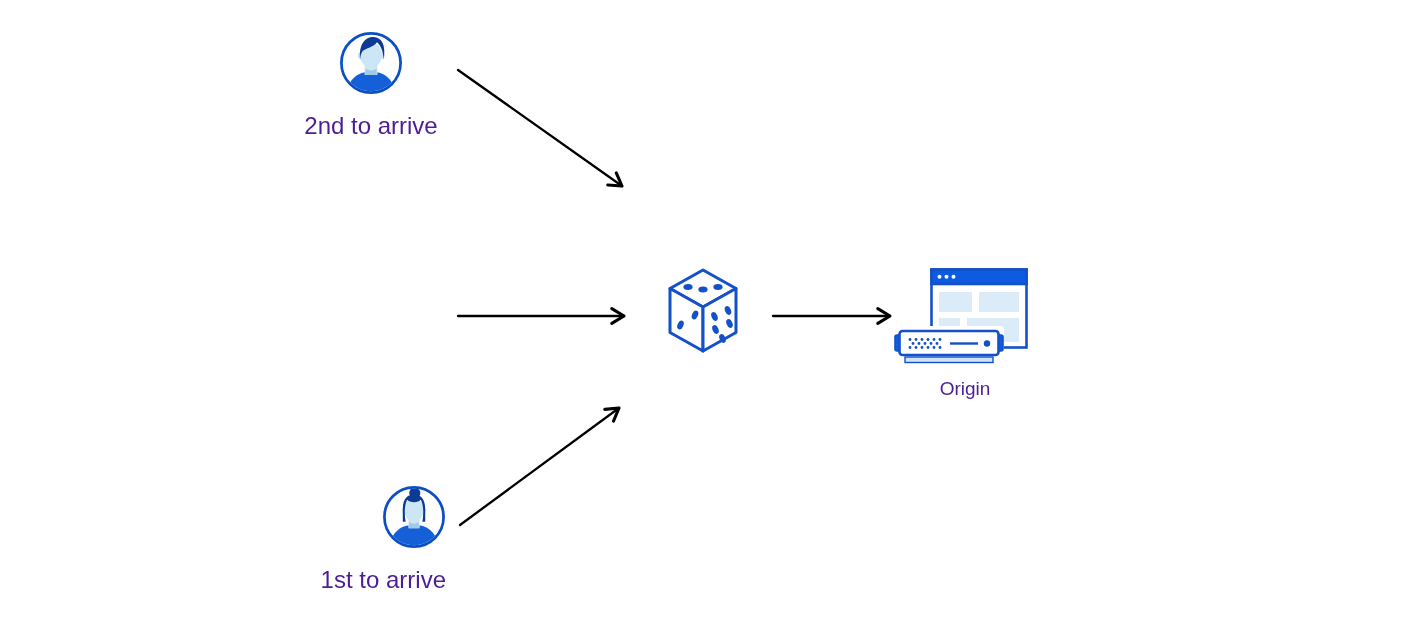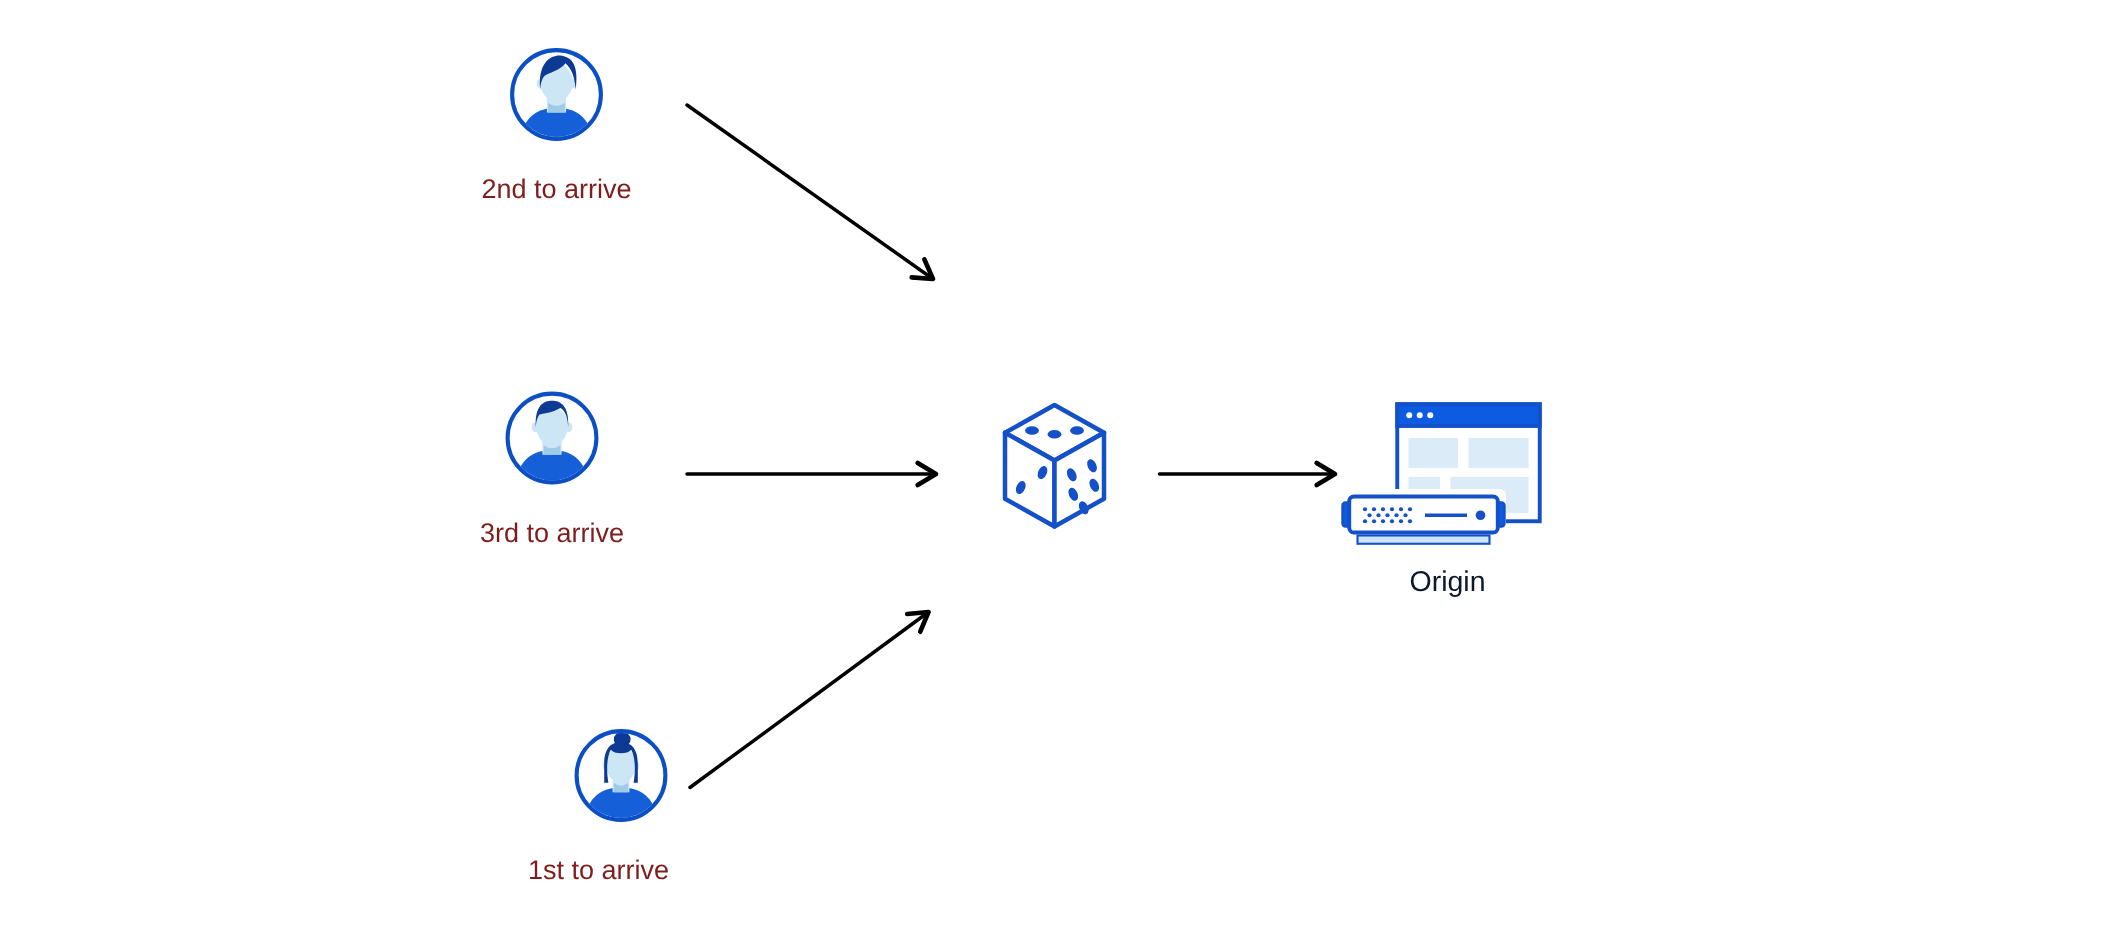--- a/index.html
+++ b/index.html
@@ -21,23 +21,23 @@
     flex-direction: column;
     align-items: center;
   }
   .node .avatar {
     width: 64px;
     height: 64px;
     display: block;
   }
   .node-label {
     margin-top: 20px;
-    font-size: 18px;
+    font-size: 24px;
     line-height: 22px;
-    color: #7f1d1d;
+    color: #4c1d95;
     white-space: nowrap;
     text-align: center;
   }
   .client-2nd { left: 296px; top: 31px;  width: 150px; }
   .client-3rd { left: 293px; top: 260px; width: 150px; }
   .client-1st { left: 296px; top: 485px; width: 150px; align-items: flex-end; }
 
   .dice-wrap {
     position: absolute;
     left: 667px;
@@ -51,21 +51,21 @@
     top: 262px;
     width: 144px;
     display: flex;
     flex-direction: column;
     align-items: center;
   }
   .origin-wrap .origin-label {
     margin-top: 4px;
     font-size: 19px;
     line-height: 22px;
-    color: #0f172a;
+    color: #4c1d95;
   }
   .arrows-layer {
     position: absolute;
     left: 0;
     top: 0;
     width: 1405px;
     height: 633px;
     pointer-events: none;
   }
 </style>
@@ -102,40 +102,20 @@
         <path d="M 33 47 Q 40 52 47 47 L 47 55 L 33 55 Z" fill="#9fcbe9"></path>
         <ellipse cx="26.5" cy="31" rx="3" ry="4" fill="#cde6f6"></ellipse>
         <ellipse cx="53.5" cy="31" rx="3" ry="4" fill="#cde6f6"></ellipse>
         <ellipse cx="40" cy="30" rx="13.5" ry="16" fill="#cde6f6"></ellipse>
         <path d="M 26.5 36 C 24 13 36 7 43 7.5 C 54 8.5 58.5 17 56 36 C 55 24 52 18 47.5 14 C 44 19.5 33 22 29.5 25 C 27.5 28 26.5 31.5 26.5 36 Z" fill="#0d3a95"></path>
       </g>
     </svg>
     <div class="node-label">2nd to arrive</div>
   </div>
 
-  <div class="node client-3rd">
-    <svg class="avatar" viewBox="0 0 80 80">
-      <defs>
-          <clipPath id="clipB">
-            <circle cx="40" cy="40" r="35.4"></circle>
-          </clipPath>
-        </defs>
-      <circle cx="40" cy="40" r="37" fill="#ffffff" stroke="#0b4fc5" stroke-width="3.4"></circle>
-      <g clip-path="url(#clipB)">
-        <path d="M 8 82 C 12 55 27 50 40 50 C 53 50 68 55 72 82 Z" fill="#1560d8"></path>
-        <path d="M 32 38 L 32 54 L 48 54 L 48 38 Z" fill="#cde6f6"></path>
-        <path d="M 33 46 Q 40 51 47 46 L 47 54 L 33 54 Z" fill="#9fcbe9"></path>
-        <ellipse cx="26" cy="31" rx="3" ry="4.2" fill="#cde6f6"></ellipse>
-        <ellipse cx="54" cy="31" rx="3" ry="4.2" fill="#cde6f6"></ellipse>
-        <ellipse cx="40" cy="30" rx="13.5" ry="15.5" fill="#cde6f6"></ellipse>
-        <path d="M 26.5 31 C 25.5 13 33 9 40 9 C 47 9 54.5 13 53.5 31 C 53 21 50 16.5 47 15 C 40 19 32.5 19.5 29.5 20.5 C 27.5 23.5 26.8 26.5 26.5 31 Z" fill="#0d3a95"></path>
-      </g>
-    </svg>
-    <div class="node-label">3rd to arrive</div>
-  </div>
 
   <div class="node client-1st">
     <svg class="avatar" viewBox="0 0 80 80">
       <defs>
           <clipPath id="clipC">
             <circle cx="40" cy="40" r="35.4"></circle>
           </clipPath>
         </defs>
       <circle cx="40" cy="40" r="37" fill="#ffffff" stroke="#0b4fc5" stroke-width="3.4"></circle>
       <g clip-path="url(#clipC)">

